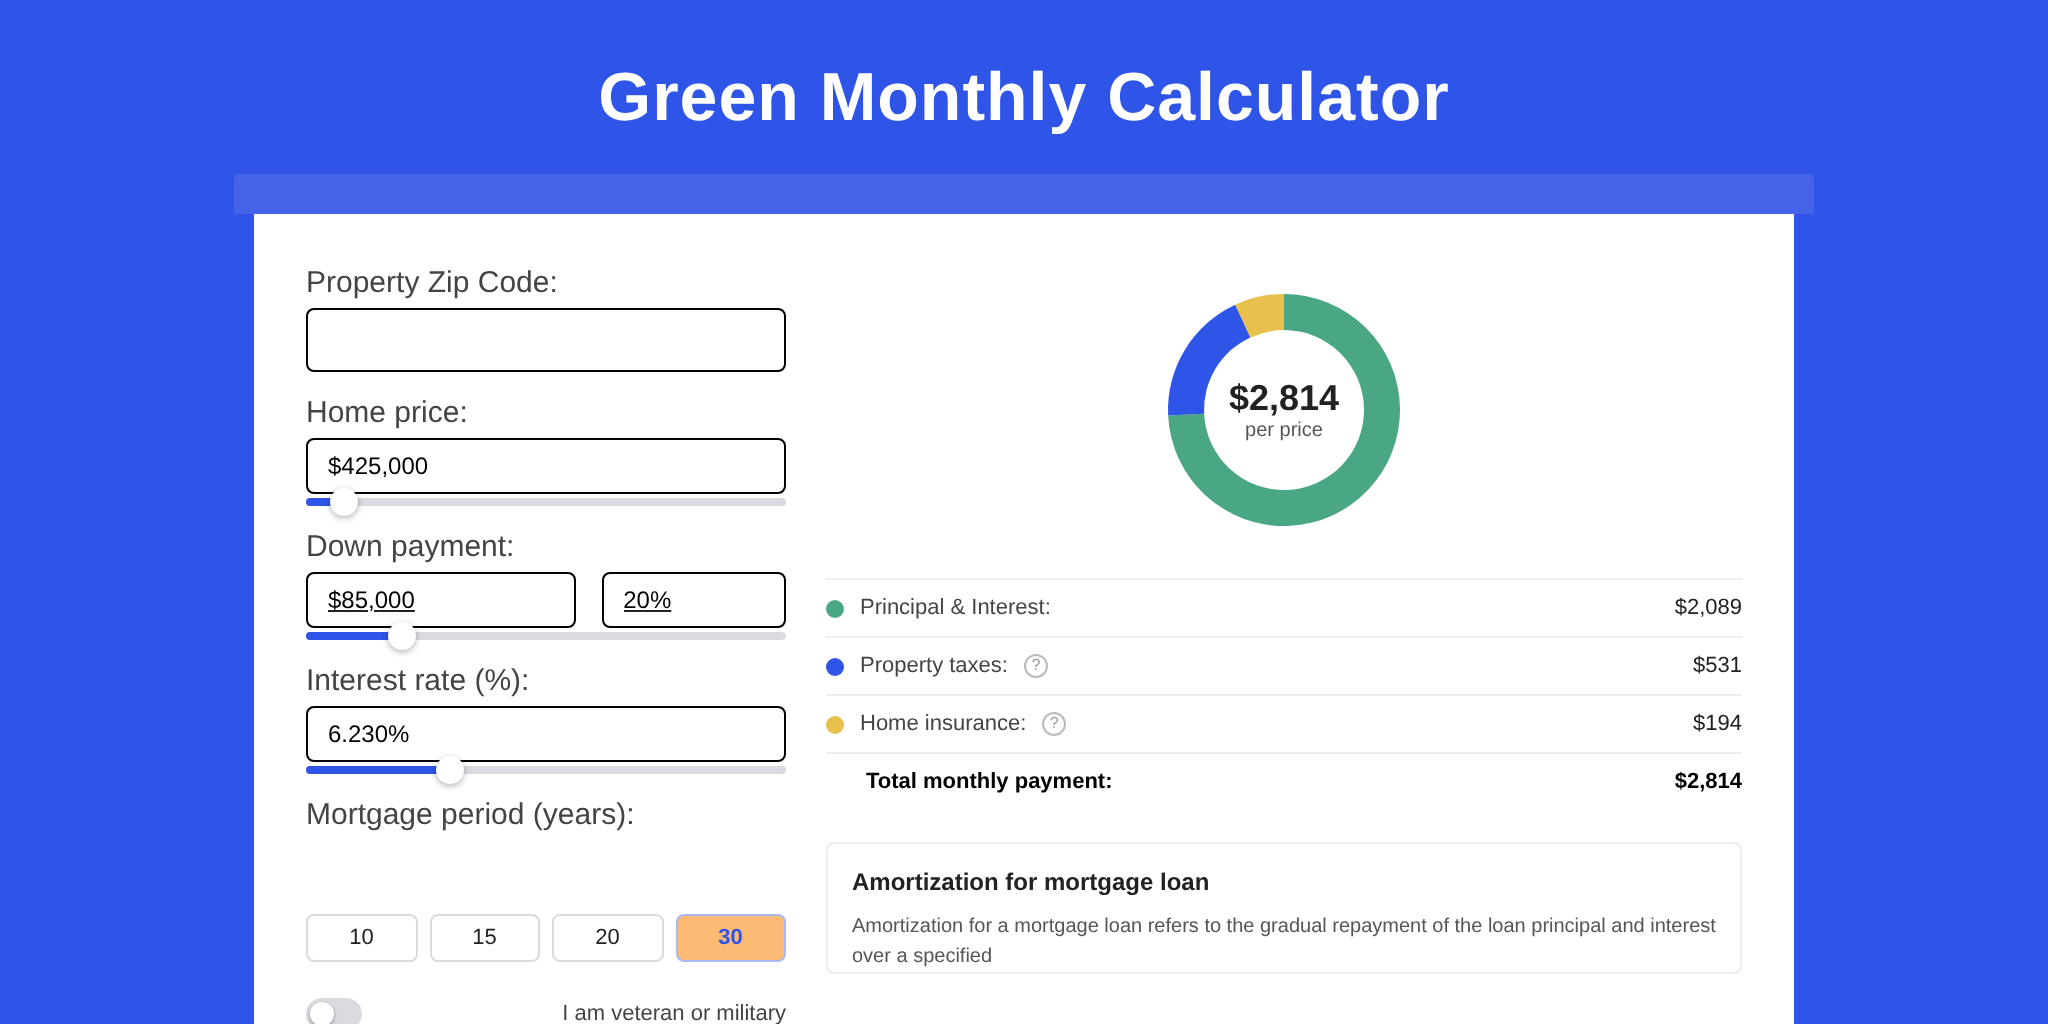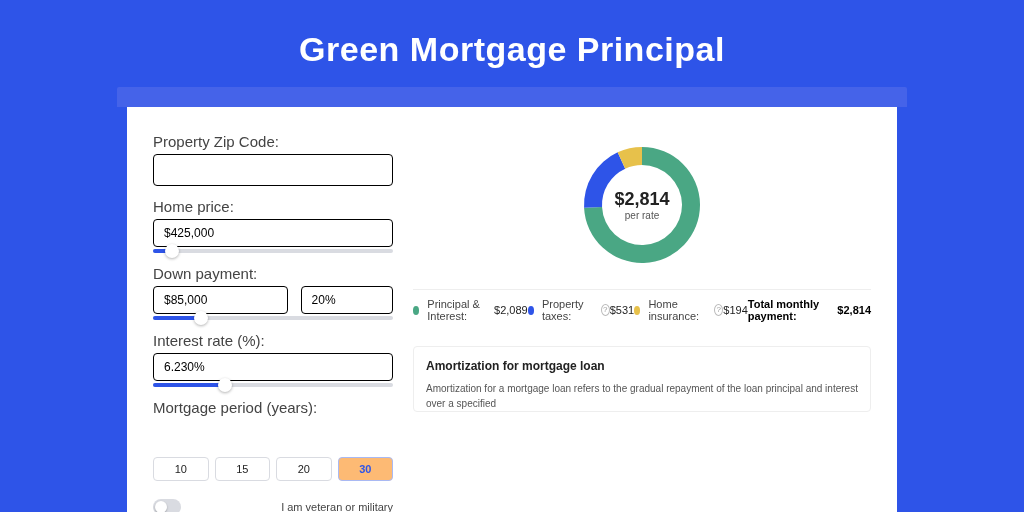--- a/index.html
+++ b/index.html
@@ -70,21 +70,21 @@
   .slider-thumb {
     position: absolute;
     top: 50%;
     width: 14px;
     height: 14px;
     background: #fff;
     border-radius: 50%;
     transform: translate(-50%, -50%);
     box-shadow: 0 1px 3px rgba(0,0,0,0.3);
   }
-  .row-2 { display: flex; gap: 13px; }
+  .row-2 { display: flex; gap: 13px; text-decoration: underline; }
   .row-2 > :first-child { flex: 1.6; }
   .row-2 > :last-child  { flex: 1; }
   .period-row { display: flex; gap: 6px; }
   .period-btn {
     flex: 1;
     border: 1px solid #d9dbe1;
     background: #fff;
     border-radius: 4px;
     padding: 5px 0;
     font-size: 11px;
@@ -148,34 +148,34 @@
   .donut-center {
     position: absolute;
     inset: 0;
     display: flex;
     flex-direction: column;
     align-items: center;
     justify-content: center;
   }
   .donut-center .big { font-size: 18px; font-weight: 700; }
   .donut-center .sub { font-size: 10px; color: #555; }
-  .legend { display: flex; flex-direction: row; }
+  .legend { display: flex; flex-direction: column; }
   .legend-row {
     display: flex;
     align-items: center;
     justify-content: space-between;
     border-top: 1px solid #eee;
     padding: 8px 0;
     font-size: 11px;
   }
   .legend-row:first-child { border-top: 1px solid #eee; }
   .legend-row .lbl { display: flex; align-items: center; gap: 8px; color: #444; }
   .legend-row .val { font-weight: 400; color: #222; }
   .legend-row.total .lbl,
-  .legend-row.total .val { font-weight: 700; color: #000; }
+  .legend-row.total .val { font-weight: 700; color: #000; margin-left: 20px; }
   .dot {
     width: 9px;
     height: 9px;
     border-radius: 50%;
     display: inline-block;
   }
   .help {
     width: 12px;
     height: 12px;
     border-radius: 50%;
@@ -194,21 +194,21 @@
   .amort-text {
     font-size: 10px;
     color: #555;
     margin-top: 8px;
     line-height: 1.5;
   }
 </style>
 </head>
 <body>
 
-<div class="title">Green Mortgage Principal</div>
+<div class="title">Green Monthly Calculator</div>
 <div class="bg-step"></div>
 
 <div class="card">
   <div class="left">
 
     <div>
       <div class="field-label">Property Zip Code:</div>
       <input class="text-input" type="text" value="" style="">
     </div>
 
@@ -263,21 +263,21 @@
 
     <div class="donut-wrap">
       <div class="donut">
         <svg width="128" height="128" viewBox="0 0 128 128" id="donut-svg">
             <path d="M 64 6 A 58 58 0 1 1 6.066819475413141 66.78327043343424 L 24.046082396836646 65.91949685064431 A 40 40 0 1 0 64 24 Z" fill="#4aa784"></path>
             <path d="M 6.066819475413141 66.78327043343424 A 58 58 0 0 1 39.654538246887256 11.35687611826475 L 47.21002637716362 27.694397322941207 A 40 40 0 0 0 24.046082396836646 65.91949685064431 Z" fill="#2e54e8"></path>
             <path d="M 39.654538246887256 11.35687611826475 A 58 58 0 0 1 63.99999999999999 6 L 63.99999999999999 24 A 40 40 0 0 0 47.21002637716362 27.694397322941207 Z" fill="#e7c14b"></path>
           </svg>
         <div class="donut-center">
           <div class="big">$2,814</div>
-          <div class="sub">per rate</div>
+          <div class="sub">per price</div>
         </div>
       </div>
     </div>
 
     <div class="legend" id="legend">
         <div class="legend-row">
           <span class="lbl">
             <span class="dot" style="background:#4aa784"></span>
             <span>Principal &amp; Interest:</span>
           </span>

